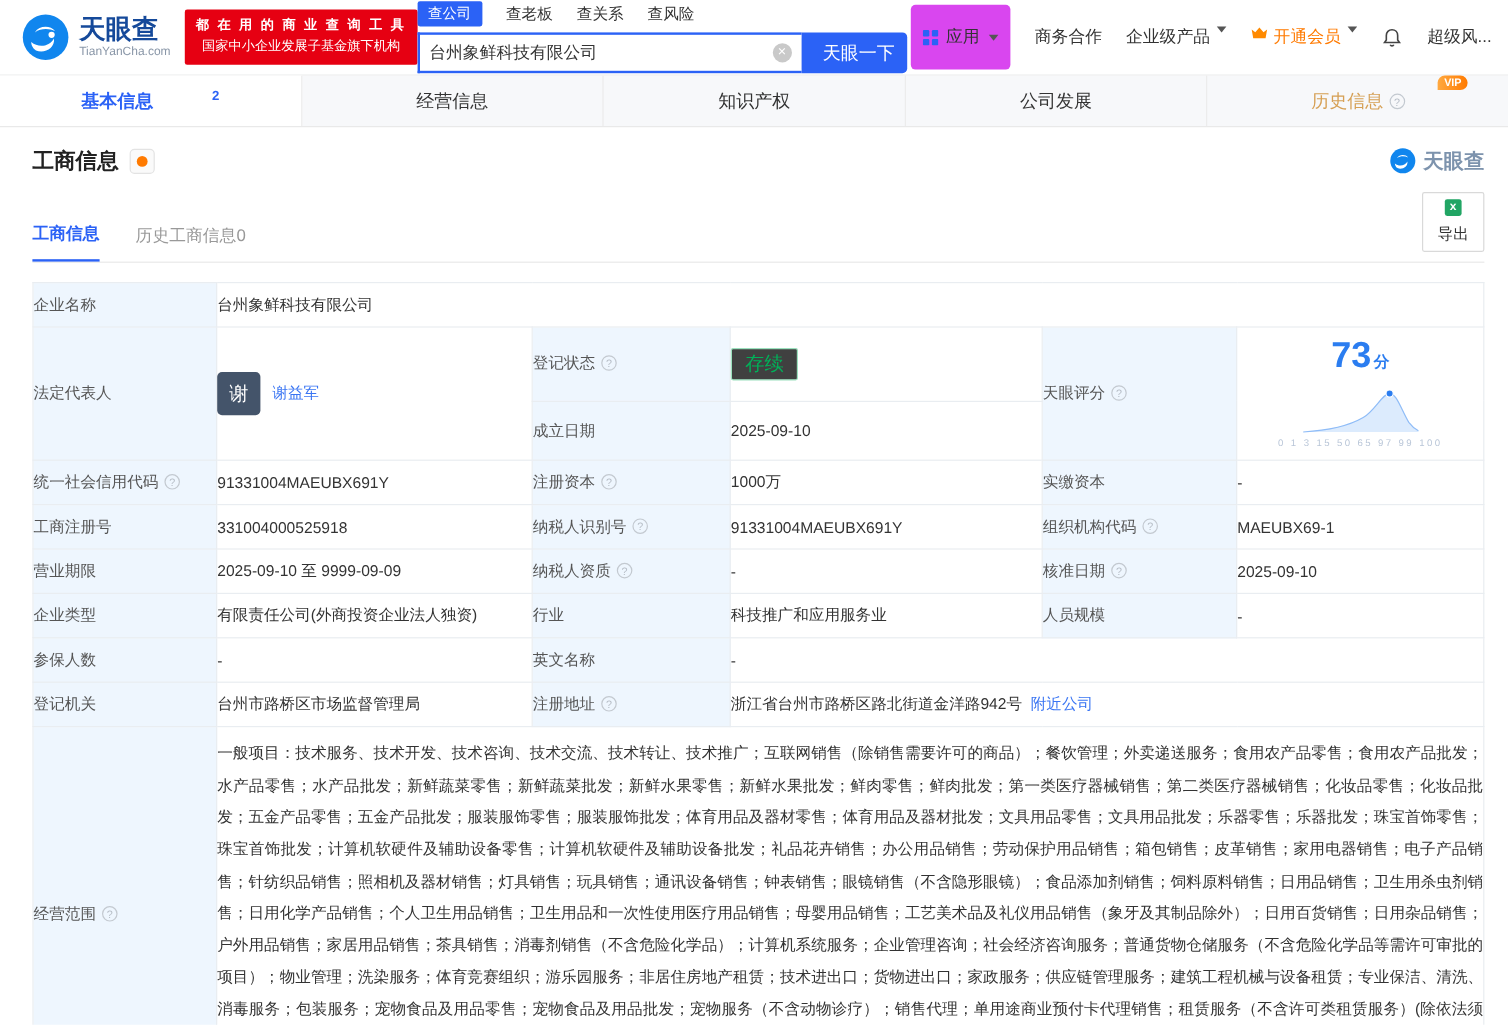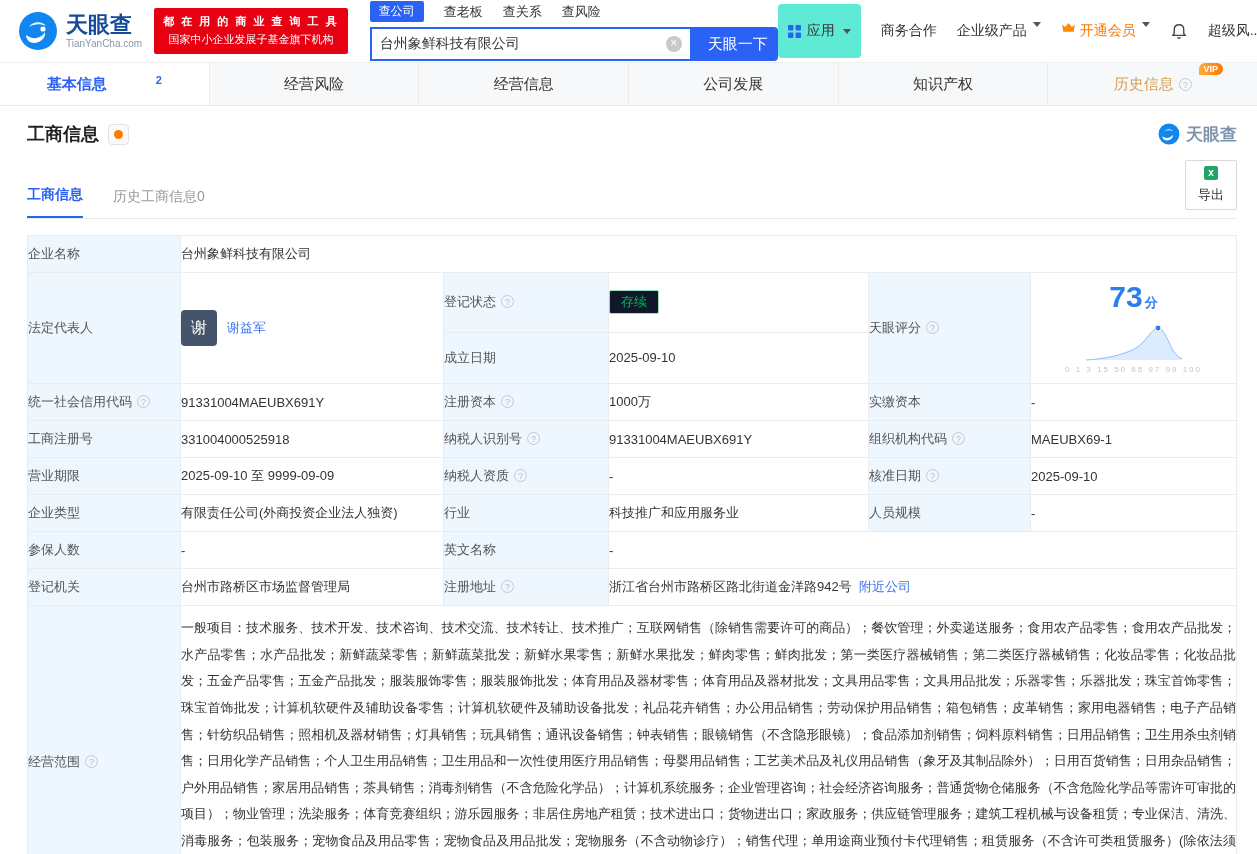--- a/index.html
+++ b/index.html
@@ -8,32 +8,32 @@
     background: #fff; color: #333;
     font-family: "Liberation Sans", "DejaVu Sans", sans-serif;
   }
   
   .topbar { display:flex; align-items:center; height:62px; padding:0 14px 0 18px; }
   .logo { display:flex; align-items:center; gap:8px; cursor:pointer; flex:0 0 auto; }
   .logo-title { font-size:22px; font-weight:bold; color:#15499a; line-height:1.1; }
   .logo-sub { font-size:10px; color:#8a97a8; }
   .promo { background:#e60012; color:#fff; font-size:11px; padding:5px 9px; line-height:1.6; margin-left:12px; text-align:center; border-radius:2px; flex:0 0 auto;}
   .promo .l1 { font-weight:bold; letter-spacing:2px; }
-  .search-area { margin-left:22px; display:flex; flex-direction:column; justify-content:flex-start; }
+  .search-area { display:flex; flex-direction:column; justify-content:flex-start; }
   .search-tabs { display:flex; align-items:center; gap:20px; font-size:13px; margin-bottom:5px; }
   .stab { cursor:pointer; color:#333; }
   .stab.active { background:#2b62f6; color:#fff; padding:2px 9px; border-radius:2px; font-size:12px; }
   .search-row { display:flex; }
   .search-box { display:flex; align-items:center; width:320px; height:34px; border:2px solid #2b62f6; border-right:0; background:#fff; }
   .search-box input { flex:1; border:0; outline:0; font-size:14px; padding:0 8px; color:#333; font-family:inherit; background:transparent; }
   .clear { width:16px; height:16px; border-radius:50%; background:#c9c9c9; color:#fff; font-size:12px; line-height:15px; text-align:center; margin-right:8px; cursor:pointer; flex:0 0 auto;}
   .clear::after { content:"×"; }
   .search-btn { width:88px; height:34px; background:#2b62f6; color:#fff; border:0; font-size:15px; border-radius:0 4px 4px 0; cursor:pointer; font-family:inherit;padding-left:14px; }
   .menu { margin-left:auto; display:flex; align-items:center; gap:20px; font-size:14px; color:#333; white-space:nowrap; }
-  .apps { display:flex; align-items:center; gap:6px; background:#5eead4; border-radius:4px; padding:18px 10px; cursor:pointer; }
+  .apps { display:flex; align-items:center; gap:6px; background:#d946ef; border-radius:4px; padding:18px 10px; cursor:pointer; }
   .caret { width:0; height:0; border-left:4px solid transparent; border-right:4px solid transparent; border-top:5px solid #555; margin-left:2px; }
   .mitem { cursor:pointer; display:flex; gap:4px; }
   .vip-link { color:#ff7a00; }
   
   .nav { display:flex; height:44px; background:#f7f8fa; border-top:1px solid #f0f0f0; border-bottom:1px solid #e9e9e9; }
   .ntab { flex:1; display:flex; align-items:center; justify-content:center; font-size:15px; color:#333; cursor:pointer; position:relative; border-right:1px solid #ececec; }
   .ntab:last-child { border-right:0; }
   .ntab.active { color:#2b62f6; font-weight:bold; background:#fff;gap:46px; }
   .cnt { font-size:11px; margin-left:3px; position:relative; top:-4px; }
   .ntab.gold { color:#d6a055; }
@@ -53,21 +53,21 @@
   .export { margin-left:auto; margin-bottom:8px; display:flex; align-items:center; gap:6px; border:1px solid #d9d9d9; border-radius:2px; padding:5px 12px; font-size:13px; background:#fff; cursor:pointer; font-family:inherit; color:#333;flex-direction:column; }
   .xls { width:14px; height:14px; background:#21a564; border-radius:2px; color:#fff; font-size:10px; line-height:14px; text-align:center; font-weight:bold; }
   .xls::after { content:"x"; }
   
   table.info { border-collapse:collapse; table-layout:fixed; width:1210px; margin:16px 20px 18px 27px; font-size:13px; }
   .info td { border:1px solid #e9edf1; padding:9px 0; vertical-align:middle; word-break:break-all; color:#333; }
   .info td.lbl { background:#eef6fe; color:#555; }
   .q { display:inline-block; width:13px; height:13px; border:1px solid #c3c9d0; border-radius:50%; color:#b6bdc6; font-size:9px; line-height:12px; text-align:center; margin-left:5px; vertical-align:1px; cursor:pointer; }
   .q::after { content:"?"; }
   .link { color:#3a75f3; text-decoration:none; cursor:pointer; }
-  .badge-green { display:inline-block; color:#00b159; background:#0f172a; border:1px solid #9be0bd; padding:2px 11px; font-size:13px; border-radius:2px; }
+  .badge-green { display:inline-block; color:#00b159; background:#404040; border:1px solid #9be0bd; padding:2px 11px; font-size:16px; border-radius:2px; }
   .rep { display:flex; align-items:center; gap:10px; }
   .avatar { width:36px; height:36px; background:#44546a; color:#fff; border-radius:4px; display:flex; align-items:center; justify-content:center; font-size:16px; cursor:pointer; flex:0 0 auto; }
   .score-wrap { display:flex; align-items:center; gap:10px; cursor:pointer;flex-direction:column; }
   .score-num { color:#2b7df0; font-weight:bold; font-size:30px; line-height:1; }
   .score-num i { font-size:13px; font-style:normal; font-weight:bold; margin-left:2px; }
   .score-chart { display:flex; flex-direction:column; align-items:center; }
   .axis { font-size:8px; color:#b9c6d8; letter-spacing:2px; margin-top:1px; white-space:nowrap; }
   .scope { line-height:2.05; text-align:justify; }
 </style>
 </head>
@@ -144,30 +144,27 @@
     </div>
   </div>
 </div>
 
 <div class="nav">
   <div class="ntab active">
     <span>基本信息</span>
     <span class="cnt">2</span>
   </div>
   <div class="ntab">
-    <span>经营风险</span>
+    <span>经营信息</span>
   </div>
   <div class="ntab">
-    <span>经营信息</span>
+    <span>知识产权</span>
   </div>
   <div class="ntab">
     <span>公司发展</span>
-  </div>
-  <div class="ntab">
-    <span>知识产权</span>
   </div>
   <div class="ntab gold">
     <span>历史信息</span>
     <span class="q"></span>
     <span class="vip-chip">VIP</span>
   </div>
 </div>
 
 <div class="sec-row">
   <div class="sec-left">

